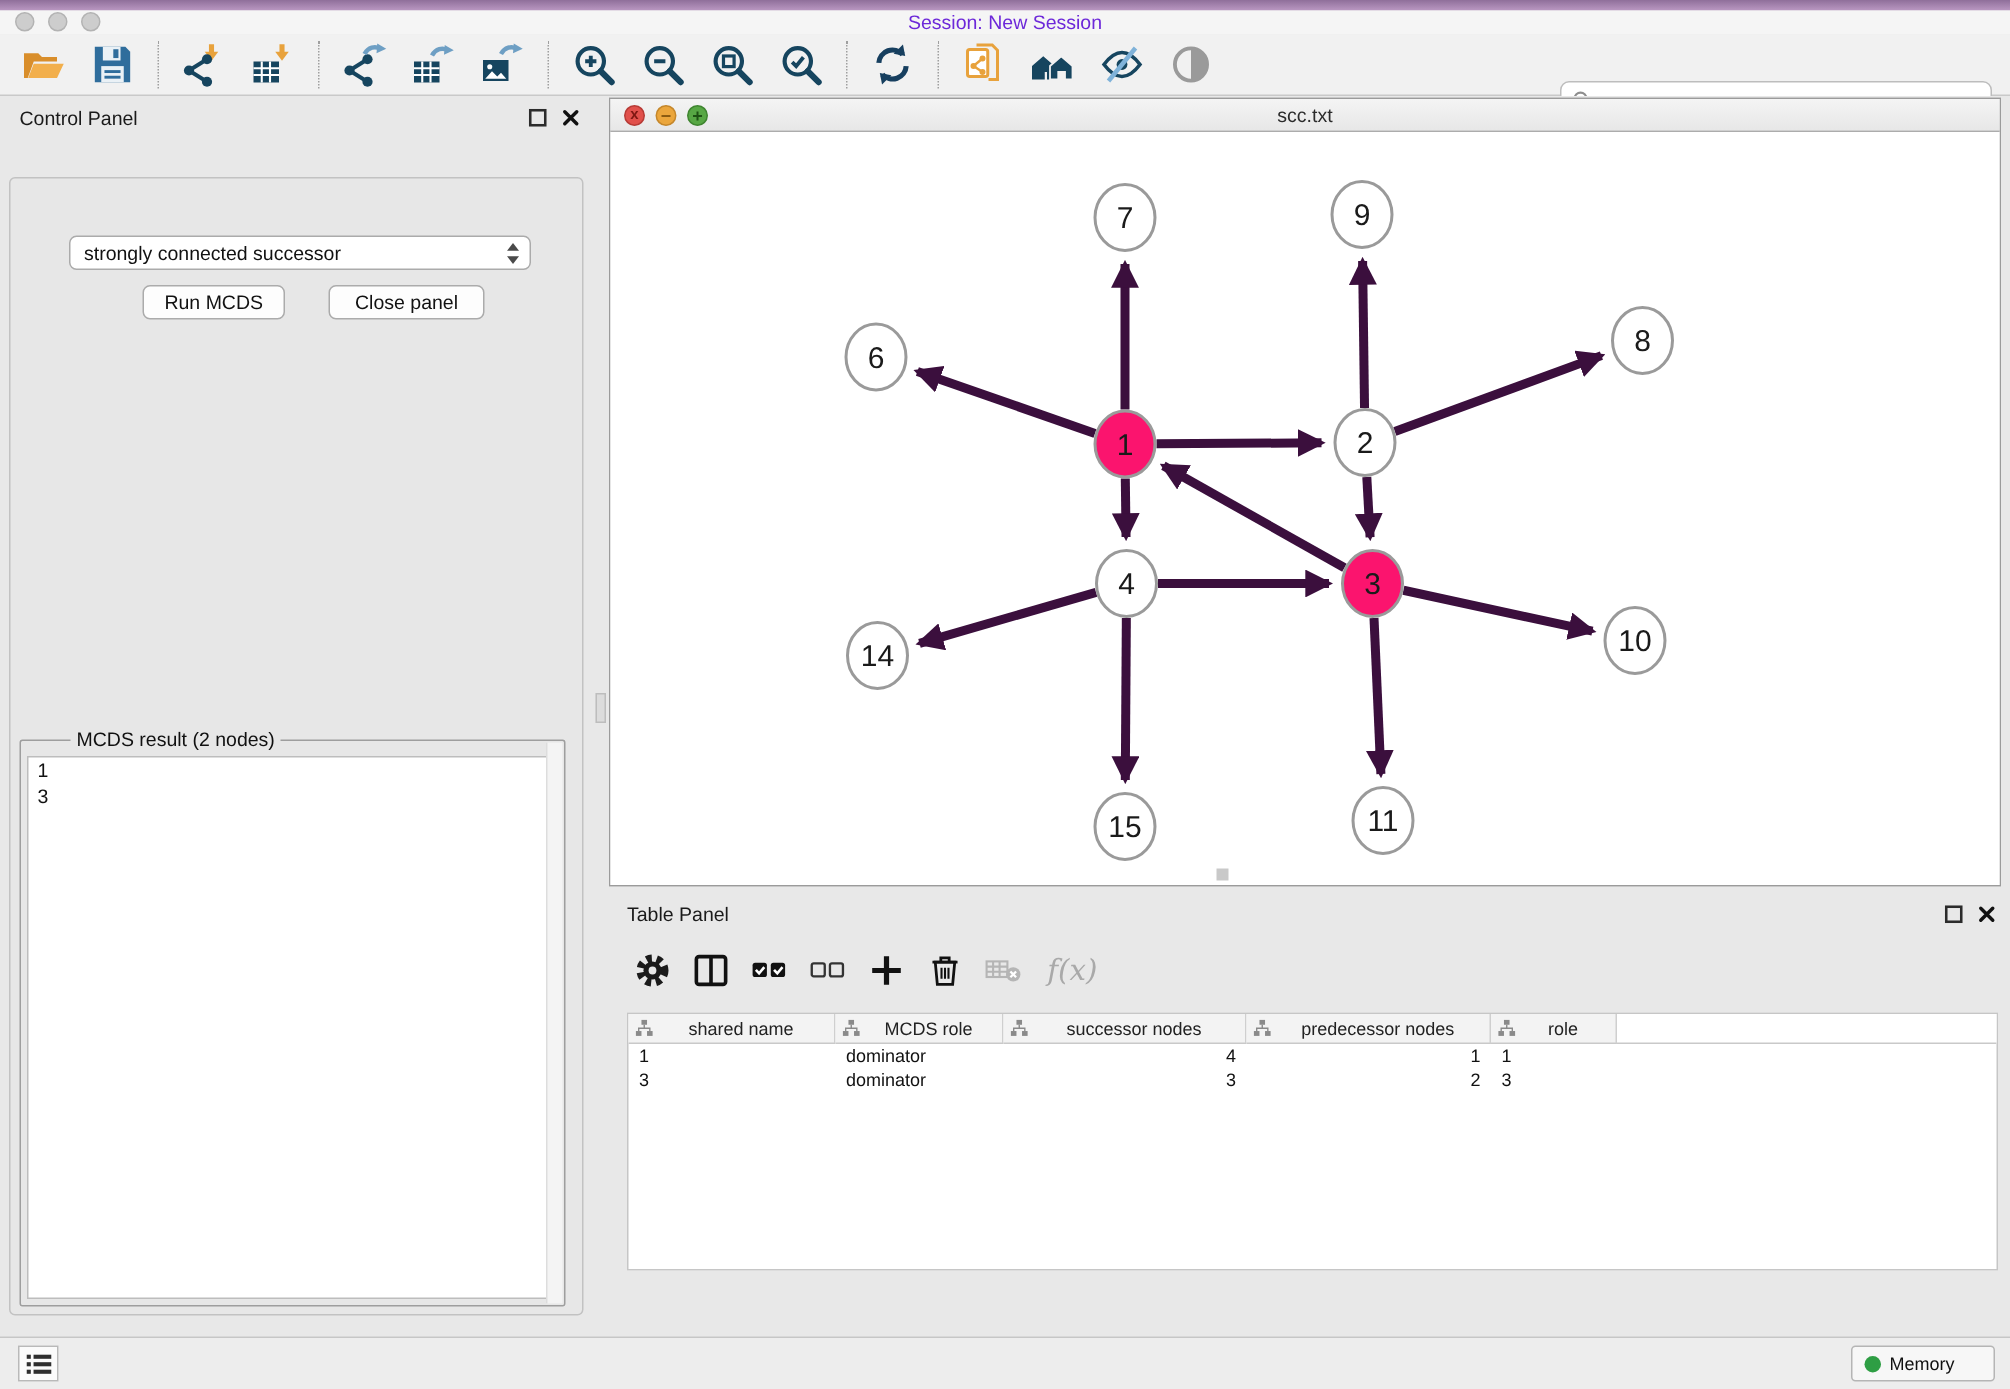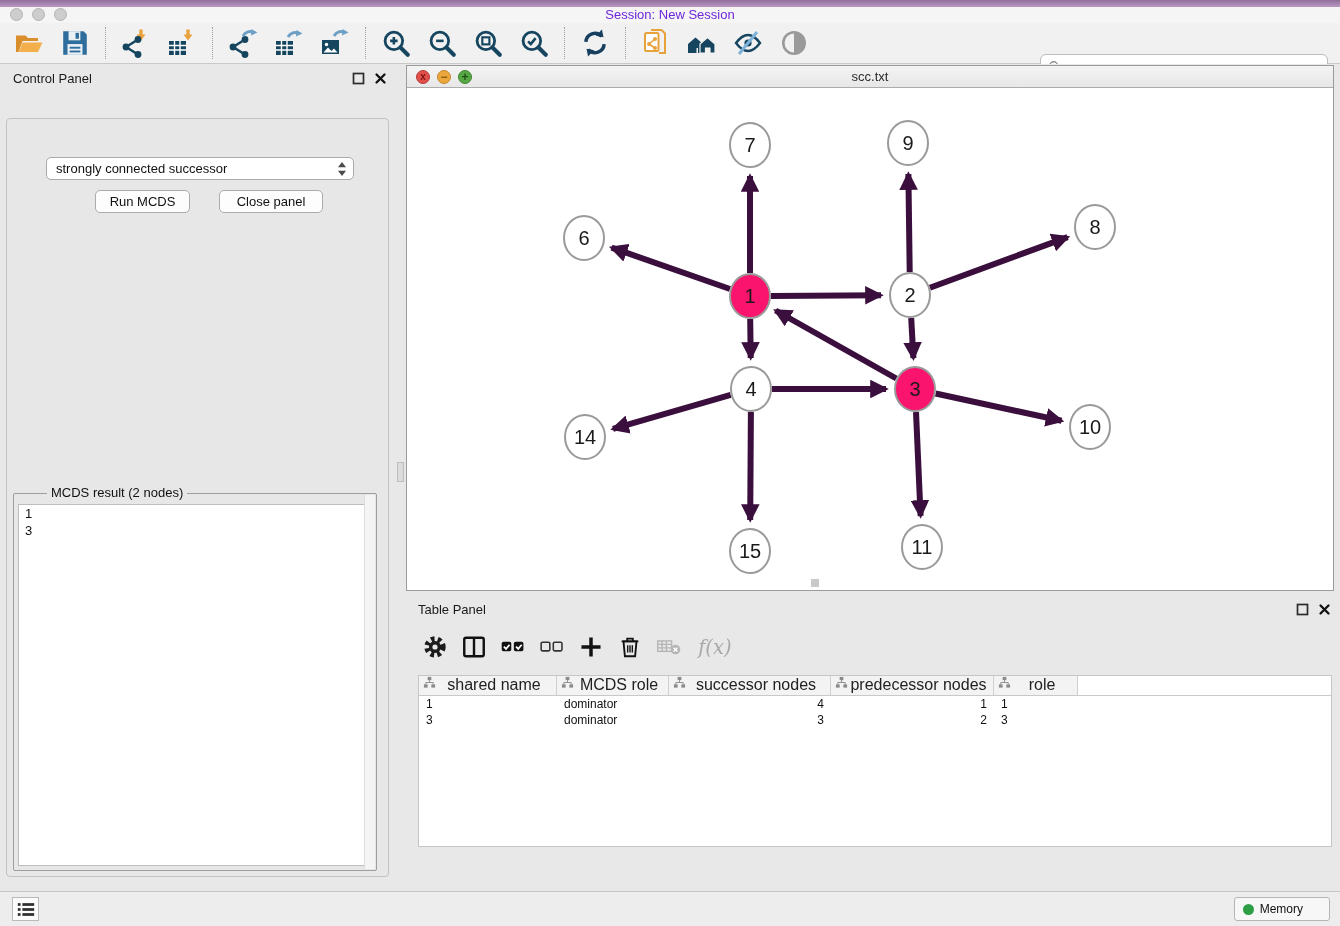--- a/index.html
+++ b/index.html
@@ -96,21 +96,21 @@
                 align-items:center; gap:9px; }
   .ticon { width:30px; height:30px; background:none; border:none; padding:0;
            display:flex; align-items:center; justify-content:center; }
   .ticon svg { width:26px; height:26px; }
   .ticon.wide { width:40px; } .ticon.wide svg { width:36px; }
 
   .dtable { position:absolute; left:12px; top:80px; right:8px; height:172px;
             background:#fff; border:1px solid #C6C6C6; }
   .thead { display:flex; height:20px; }
   .th { border-right:1px solid #CFCFCF; border-bottom:1px solid #C9C9C9; background:#F3F3F3;
-        display:flex; font-size:16px; color:#222; }
+        display:flex; align-items:center; font-size:12px; color:#222; }
   .th .tree { margin-left:4px; width:13px; height:13px; flex:0 0 auto; }
   .th .lbl { flex:1; text-align:center; padding-right:4px; white-space:nowrap; }
   .th.filler { flex:1; background:#fff; border-right:none; }
   .trow { display:flex; height:16px; font-size:12px; color:#111; }
   .td { padding:0 7px; line-height:16px; white-space:nowrap; overflow:hidden; }
 
   .bottom-tabs { position:absolute; left:0; right:0; top:267px; }
 
   
   .statusbar { position:absolute; left:0; right:0; bottom:0; height:35px; background:#EDEDED;

